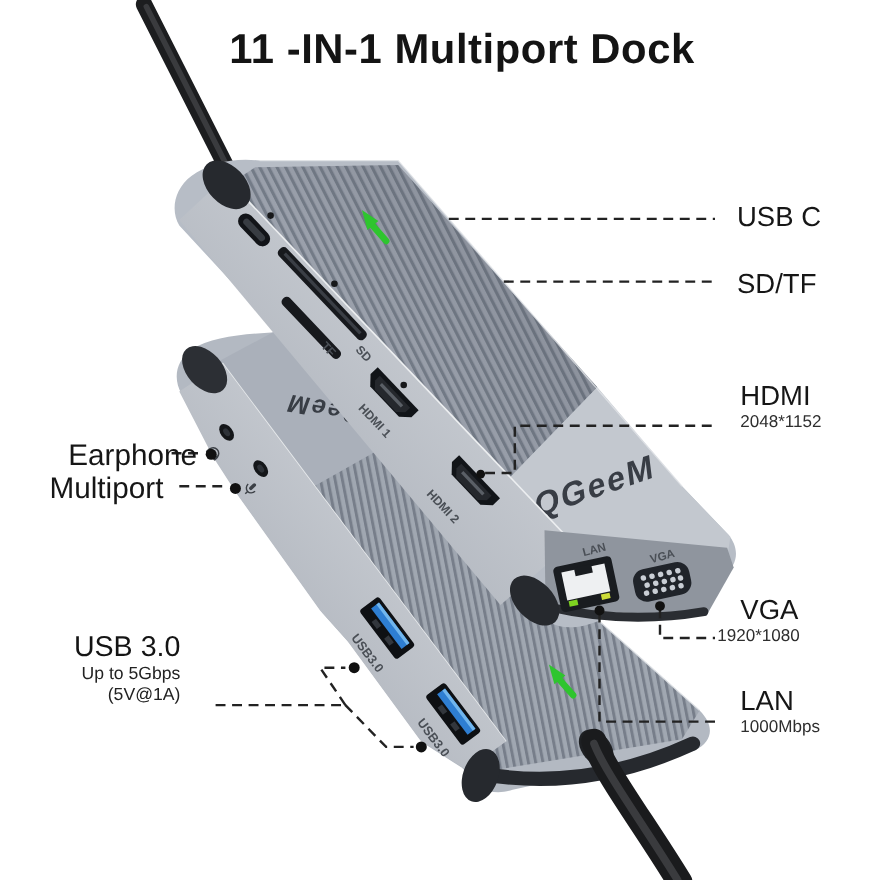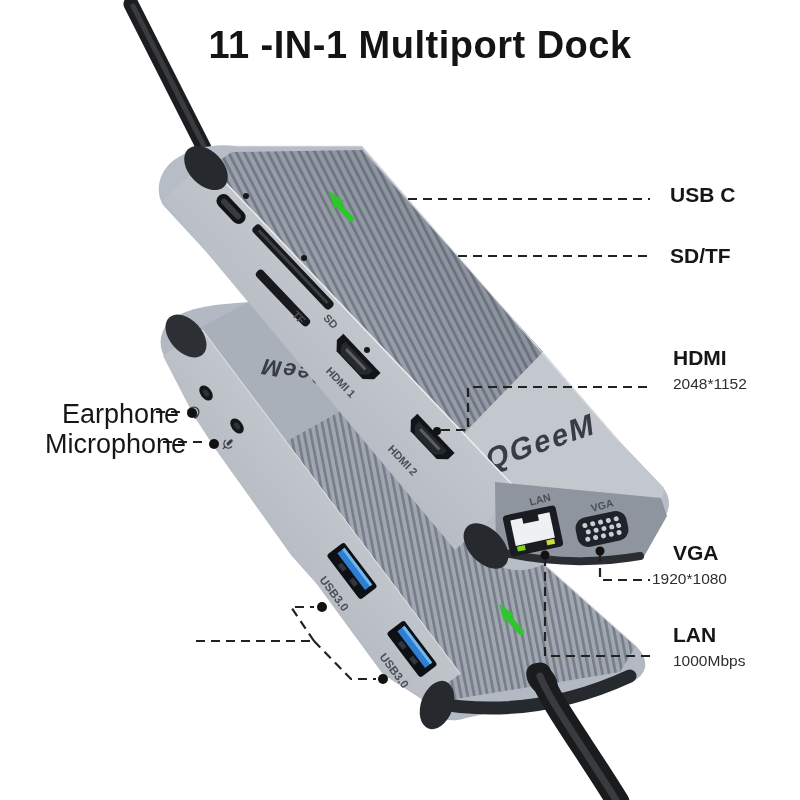--- a/index.html
+++ b/index.html
@@ -4,21 +4,21 @@
 <style>
   html,body{margin:0;padding:0;background:#fff;}
   .canvas{position:relative;width:800px;height:800px;background:#ffffff;overflow:hidden;
           font-family:"Liberation Sans",sans-serif;}
   .svgwrap{position:absolute;left:0;top:0;}
   .lab{position:absolute;color:#161616;white-space:nowrap;}
   .title{left:40px;top:24px;width:760px;text-align:center;font-size:38px;font-weight:700;
          letter-spacing:.5px;color:#141414;}
   .subtitle{left:40px;top:68px;width:760px;text-align:center;font-size:27px;font-weight:400;
             color:#4b4b4b;}
-  .co-main{font-size:21px;font-weight:bold;}
+  .co-main{font-size:25px;}
   .co-sub{font-size:15.5px;color:#2e2e2e;text-align:right;}
   .left-main{font-size:27px;}
   .usb3block{left:36px;top:572px;width:128px;text-align:right;}
   .usb3block .m{font-size:26px;color:#141414;}
   .usb3block .s{font-size:16px;color:#222;margin-top:1px;}
   .eng{font-family:"Liberation Sans",sans-serif;font-weight:700;fill:#4a4f56;}
   .logo{font-family:"Liberation Sans",sans-serif;font-weight:700;fill:#383d45;letter-spacing:2px;}
 </style>
 </head>
 <body>
@@ -223,16 +223,21 @@
 <div class="lab co-main" style="left:670px;top:183px">USB C</div>
 <div class="lab co-main" style="left:670px;top:244px">SD/TF</div>
 <div class="lab co-main" style="left:673px;top:346px">HDMI</div>
 <div class="lab co-sub" style="left:673px;top:375px">2048*1152</div>
 <div class="lab co-main" style="left:673px;top:541px">VGA</div>
 <div class="lab co-sub" style="left:652px;top:570px">1920*1080</div>
 <div class="lab co-main" style="left:673px;top:623px">LAN</div>
 <div class="lab co-sub" style="left:673px;top:652px">1000Mbps</div>
 
 <div class="lab left-main" style="left:62px;top:399px">Earphone</div>
-<div class="lab left-main" style="left:45px;top:429px">Microphone</div>
-
-
+<div class="lab left-main" style="left:45px;top:429px">Multiport</div>
+
+<div class="lab usb3block">
+  <div class="m">USB 3.0</div>
+  <div class="s">Up to 5Gbps</div>
+  <div class="s">(5V@1A)</div>
 </div>
 
+</div>
+
 </body></html>

